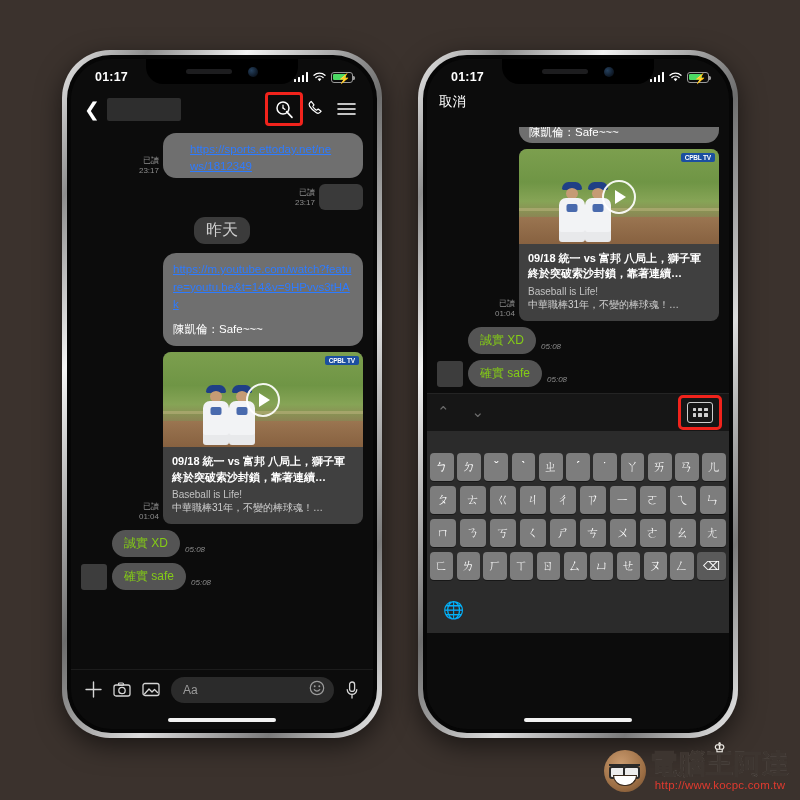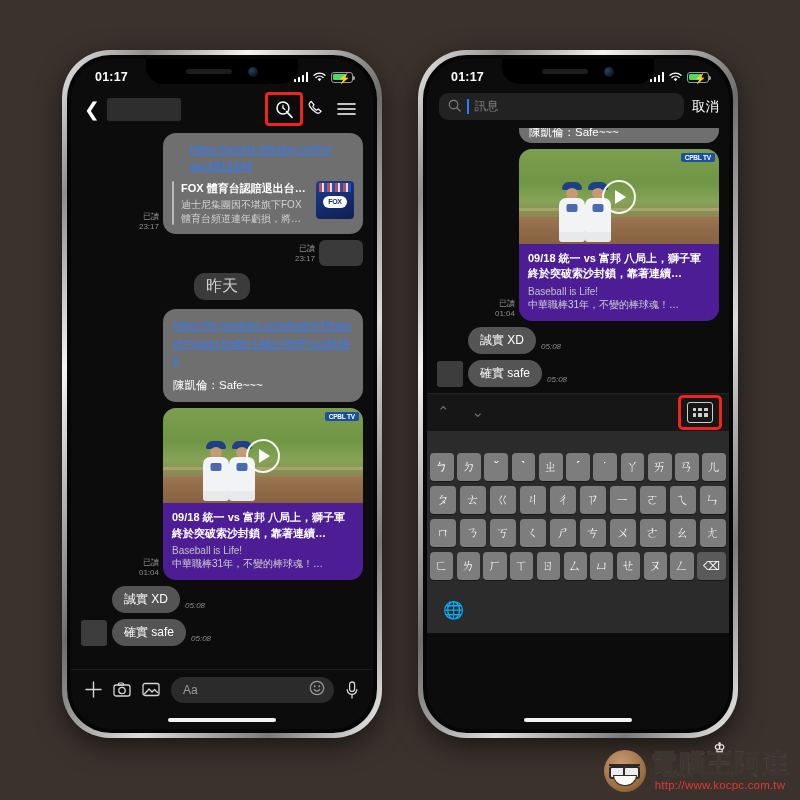--- a/index.html
+++ b/index.html
@@ -148,21 +148,21 @@
 
   .redact-bubble { width: 44px; height: 26px; border-radius: 6px; background: #3a3a3a; }
 
   .daydiv { display:flex; justify-content:center; margin: 7px 0 9px; }
   .daydiv span {
     background: #3b3b3b; color:#cfcfcf; font-size: 16px;
     padding: 3px 12px; border-radius: 11px;
   }
 
   
-  .video-card { width: 200px; border-radius: 13px; overflow:hidden; background:#4c1d95; }
+  .video-card { width: 200px; border-radius: 8px; overflow:hidden; background:#404040; }
   .vthumb { position: relative; width: 100%; height: 95px; overflow:hidden;
     background: linear-gradient(180deg,#7c9f4e 0%,#6f9545 35%,#86a456 55%,#8e7a53 78%,#9a6f4e 100%); }
   .grassline { position:absolute; left:0; right:0; top:62%; height:3px; background:#b7b07a; opacity:.6; }
   .dirt { position:absolute; left:0; right:0; bottom:0; height:28%;
     background: linear-gradient(180deg,#9c7450 0%,#85603f 100%); opacity:.9; }
   .player { position:absolute; bottom:2px; width:34px; }
   .player .cap { width:20px;height:8px;border-radius:9px 9px 2px 2px;background:#1f3f86;margin:0 auto; }
   .player .head { width:12px;height:11px;border-radius:50%;background:#c59b74;margin:-2px auto 0; }
   .player .body { width:26px;height:44px;border-radius:7px 7px 3px 3px;background:#f2f3f5;margin:-1px auto 0;
      box-shadow: inset 0 -10px 0 rgba(0,0,0,.04); position:relative;}
@@ -183,21 +183,21 @@
   }
   .vmeta { padding: 7px 9px 9px; }
   .vmeta .vt { font-size: 11px; font-weight: bold; color:#fff; line-height:1.4; }
   .vmeta .vs1 { font-size: 10px; color:#c2c2c2; margin-top: 4px; }
   .vmeta .vs2 { font-size: 10px; color:#cfcfcf; margin-top: 1px;
     white-space:nowrap; overflow:hidden; text-overflow:ellipsis; }
 
   .avatar-sq { width: 26px; height: 26px; border-radius: 3px; background: #3d3d3d; margin-right: 5px; }
   .bubble-in {
     background: #545454; border-radius: 14px; padding: 5px 12px;
-    color: #ffffff; font-size: 12px;
+    color: #84cc16; font-size: 12px;
   }
   .in-stack { display:flex; flex-direction:column; gap: 6px; }
 
   
   .inputbar {
     position: absolute; left: 0; right: 0; bottom: 20px; height: 40px;
     display: flex; align-items: center; gap: 11px;
     padding: 0 14px; background: #0c0c0c;
     border-top: 1px solid #1c1c1c;
   }
@@ -376,31 +376,20 @@
         <div class="chat-body">
 
           <div class="row out">
             <div class="meta">
               <div>已讀</div>
               <div>23:17</div>
             </div>
             <div class="card-link">
               <div class="url">
                 <a class="link" href="#">https://sports.ettoday.net/news/1812349</a>
-              </div>
-              <div class="card-prev">
-                <div class="accent"></div>
-                <div class="txt">
-                  <div class="t1">FOX 體育台認賠退出台…</div>
-                  <div class="t2">迪士尼集團因不堪旗下FOX 體育台頻道連年虧損，將…</div>
-                </div>
-                <div class="thumb">
-                  <div class="fox-top"></div>
-                  <div class="fox-badge">FOX</div>
-                </div>
               </div>
             </div>
           </div>
 
           <div class="row out">
             <div class="meta">
               <div>已讀</div>
               <div>23:17</div>
             </div>
             <div class="redact-bubble"></div>
@@ -533,30 +522,20 @@
                 </svg>
             </div>
             <div class="battery">
               <div class="fill"></div>
                 <div class="bolt">⚡</div>
             </div>
           </div>
         </div>
 
         <div class="search-row">
-          <div class="search-field">
-            <span>
-              <svg width="13" height="13" viewBox="0 0 14 14">
-                  <circle cx="6" cy="6" r="4.6" stroke="#7e7e7e" stroke-width="1.3" fill="none"></circle>
-                  <line x1="9.3" y1="9.3" x2="13" y2="13" stroke="#7e7e7e" stroke-width="1.4" stroke-linecap="round"></line>
-                </svg>
-            </span>
-            <span class="caret"></span>
-            <span class="sph">訊息</span>
-          </div>
           <div class="cancel-btn">取消</div>
         </div>
 
         <div class="r-body">
           <div class="r-chat">
 
             <div class="partial-bubble">陳凱倫：Safe~~~</div>
 
             <div class="row out" style="margin-top:6px">
               <div class="meta">

